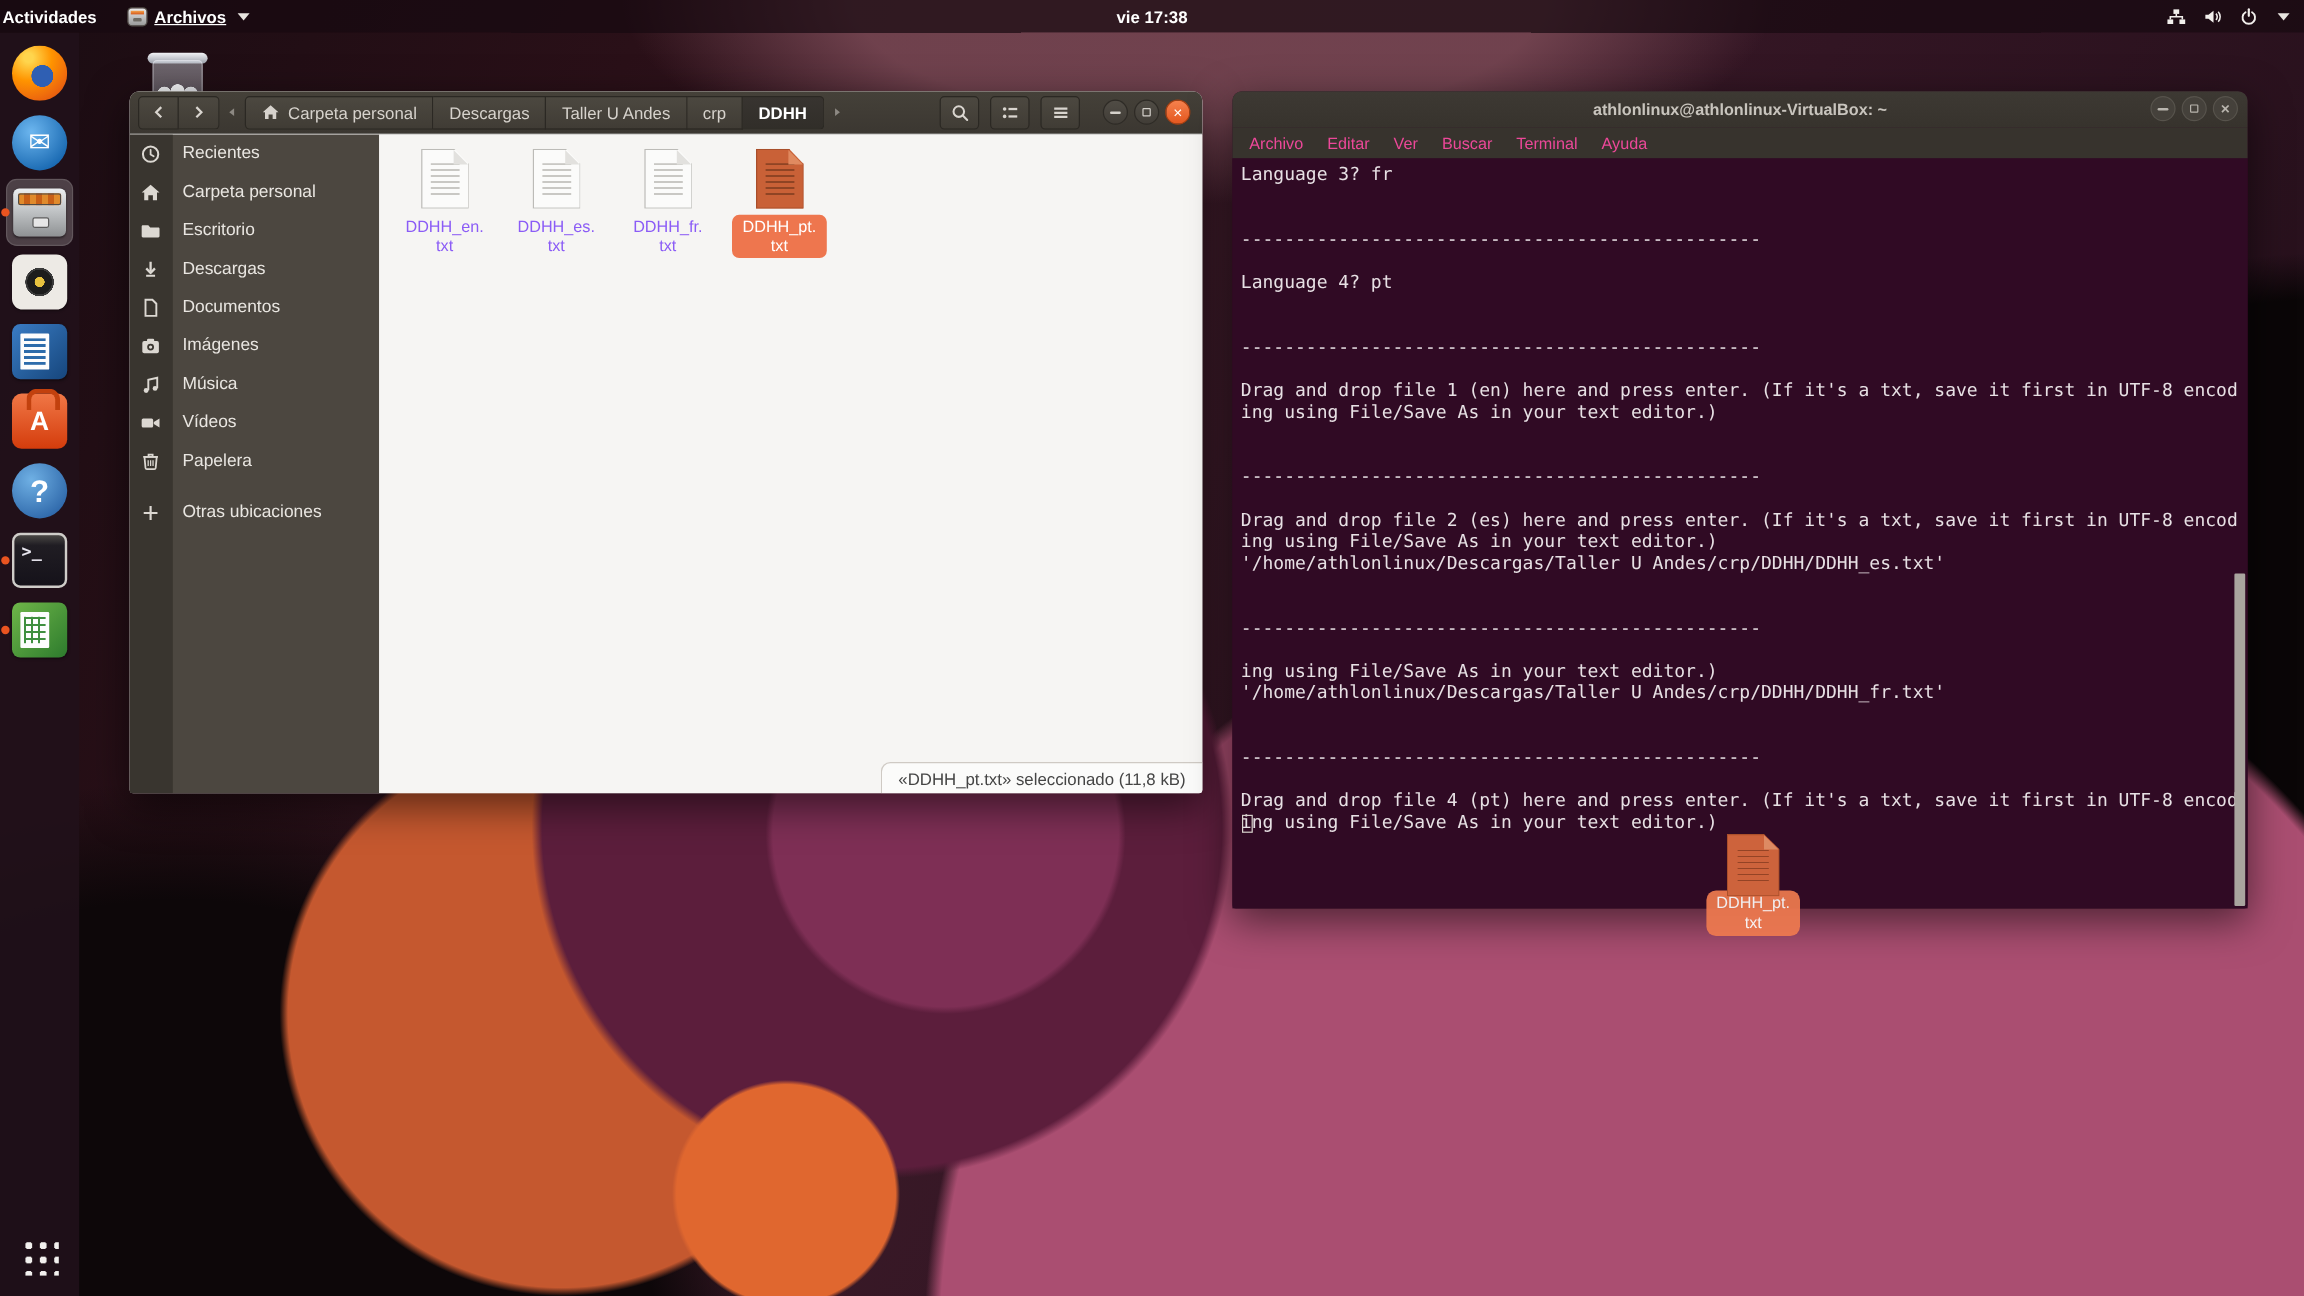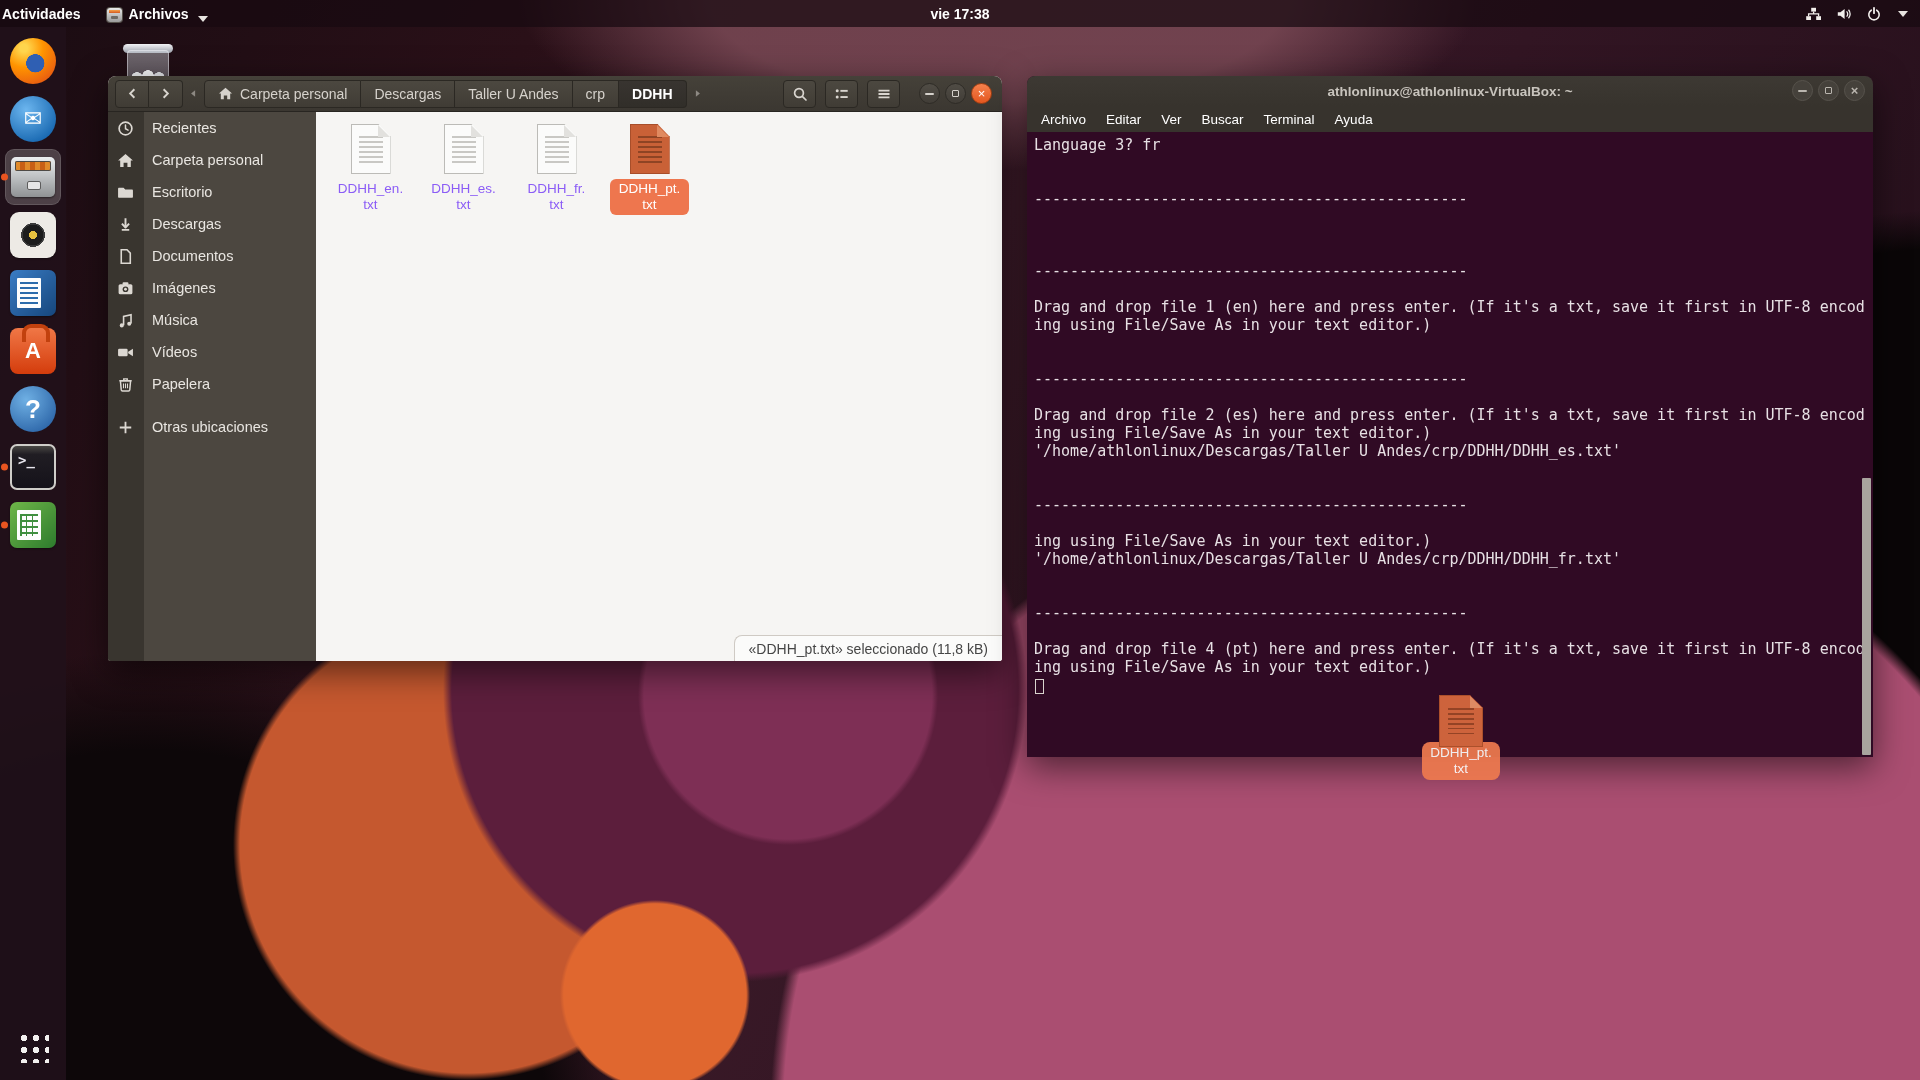--- a/index.html
+++ b/index.html
@@ -19,21 +19,21 @@
       radial-gradient(ellipse 480px 170px at 52% 0%, rgba(122,73,85,.85) 0 60%, rgba(122,73,85,0) 100%),
       linear-gradient(118deg,#1a0c12 0%,#2a1018 22%,#3b1a28 45%,#321523 62%,#1f0d17 100%);
   }
 
   
   .topbar{position:absolute;left:0;top:0;width:1920px;height:27px;z-index:40;
     background:rgba(24,10,16,.72);color:#fff;display:flex;align-items:center;
     font-size:14px;font-weight:600;}
   .tb-left{display:flex;align-items:center;gap:26px;padding-left:2px;}
   .tb-activities{cursor:default;}
-  .tb-appmenu{display:flex;align-items:flex-end;gap:7px;}
+  .tb-appmenu{display:flex;align-items:center;gap:7px;text-decoration:underline;}
   .mini-cabinet{width:15px;height:14px;border-radius:3px;background:linear-gradient(#e9e9e9,#9b9b9b);
     position:relative;box-shadow:0 0 0 1px #55504a;}
   .mini-cabinet::before{content:"";position:absolute;left:2px;right:2px;top:2px;height:3px;
     background:linear-gradient(#f5a24a,#d4581e);}
   .mini-cabinet::after{content:"";position:absolute;left:4px;right:4px;top:8px;height:3px;
     background:#6e6a64;border-radius:1px;}
   .caret-down{width:0;height:0;border-left:5px solid transparent;border-right:5px solid transparent;
     border-top:6px solid #e8e4e0;margin-left:2px;}
   .tb-clock{position:absolute;left:0;right:0;text-align:center;pointer-events:none;}
   .tb-right{margin-left:auto;display:flex;align-items:center;gap:14px;padding-right:12px;color:#f2efec;}
@@ -160,21 +160,21 @@
     padding:0 14px;font-size:14px;color:#454545;}
 
   
   .term-win{left:1027px;top:76px;width:846px;height:681px;background:#300a24;}
   .term-title{height:30px;background:linear-gradient(#3d3933,#37332d);border-radius:8px 8px 0 0;
     display:flex;align-items:center;justify-content:center;position:relative;
     color:#c8c4bd;font-size:13.5px;font-weight:600;}
   .term-controls{position:absolute;right:8px;top:4px;display:flex;gap:5px;}
   .term-controls .wbtn{background:#45413b;border:1px solid #57534c;color:#b9b5ae;}
   .term-menu{height:26px;background:#37332d;display:flex;align-items:center;padding-left:4px;
-    font-size:13.5px;color:#ffffff;}
+    font-size:13.5px;color:#ec4899;}
   .term-menu-item{padding:0 10px;}
   .term-content{position:absolute;left:0;top:56px;right:0;bottom:0;background:#300a24;overflow:hidden;
     padding:4px 0 0 7px;font-family:"DejaVu Sans Mono",monospace;font-size:15px;line-height:18px;
     color:#e7e0e4;}
   .term-line{white-space:pre;min-height:18px;}
   .term-cursor{position:absolute;left:8px;top:603px;width:9px;height:15px;border:1px solid #d9d3ce;}
   .term-scrollbar{position:absolute;right:2px;top:402px;width:9px;height:277px;background:#a9a49e;border-radius:1px;}
 
   
   .drag-ghost{position:absolute;left:1422px;top:695px;width:78px;z-index:50;opacity:.93;
@@ -574,20 +574,21 @@
       <div class="term-line">Language 3? fr</div>
 
       <div class="term-line"></div>
 
       <div class="term-line"></div>
 
       <div class="term-line">------------------------------------------------</div>
 
       <div class="term-line"></div>
 
+      <div class="term-line">Language 4? pt</div>
 
       <div class="term-line"></div>
 
       <div class="term-line"></div>
 
       <div class="term-line">------------------------------------------------</div>
 
       <div class="term-line"></div>
 
       <div class="term-line">Drag and drop file 1 (en) here and press enter. (If it's a txt, save it first in UTF-8 encod</div>

